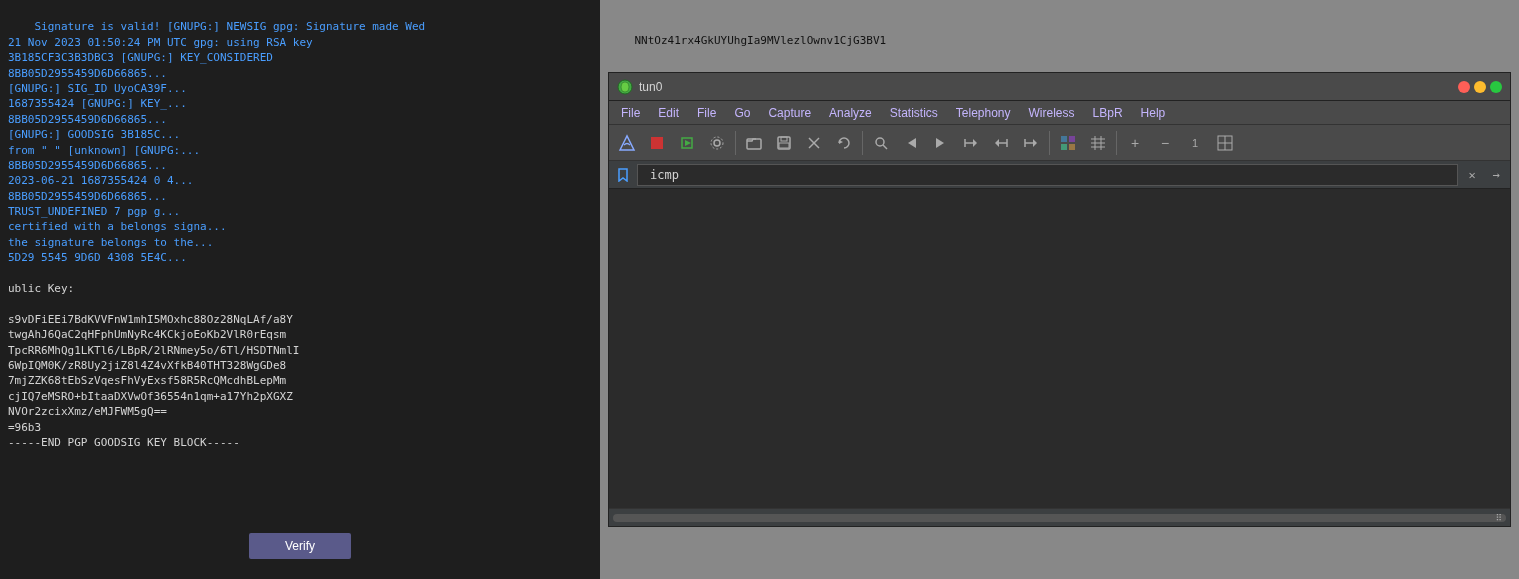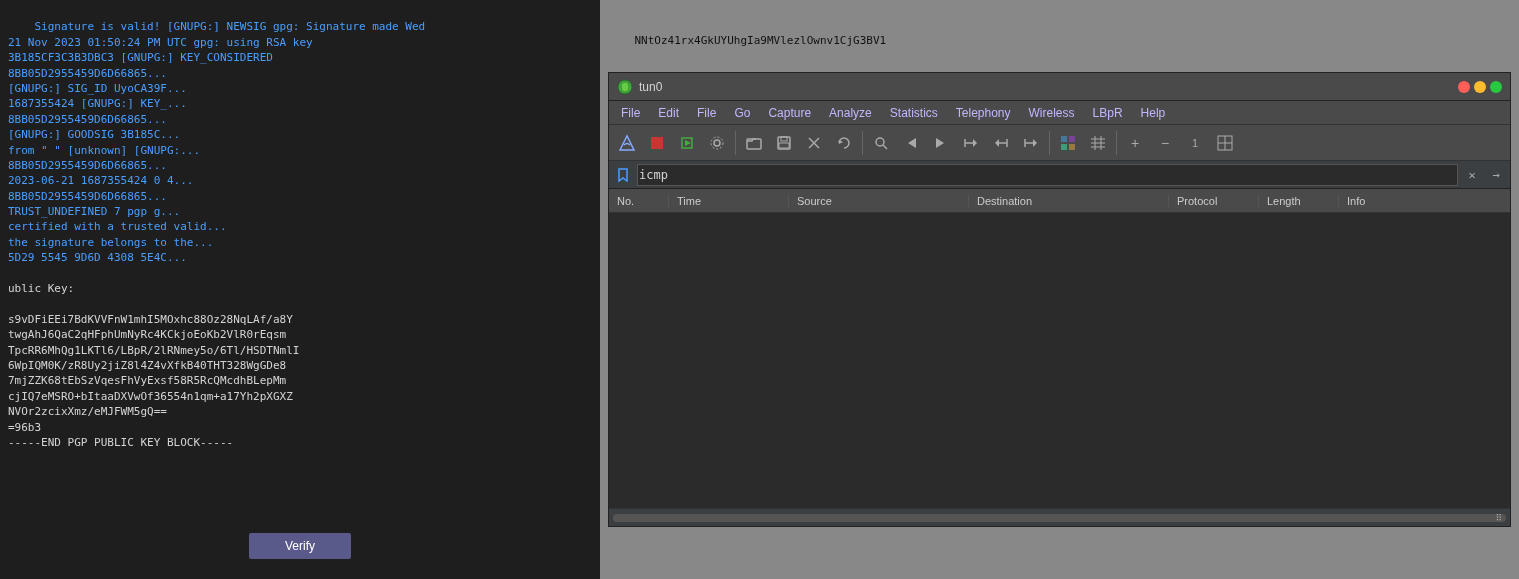--- a/index.html
+++ b/index.html
@@ -184,21 +184,21 @@
       color: #aaa;
     }
 
     .filter-input {
       flex: 1;
       background: #2b2b2b;
       border: 1px solid #555;
       color: #d4d4d4;
       font-size: 12px;
       font-family: monospace;
-      padding: 2px 1px;
+      padding: 2px 12px;
       height: 22px;
       outline: none;
     }
 
     .filter-close {
       width: 20px;
       height: 20px;
       display: flex;
       align-items: center;
       justify-content: center;
@@ -274,35 +274,35 @@
 <span class="blue-text">8BB05D2955459D6D66865...</span>
 <span class="blue-text">[GNUPG:] SIG_ID UyoCA39F...</span>
 <span class="blue-text">1687355424 [GNUPG:] KEY_...</span>
 <span class="blue-text">8BB05D2955459D6D66865...</span>
 <span class="blue-text">[GNUPG:] GOODSIG 3B185C...</span>
 <span class="blue-text">from " " [unknown] [GNUPG:...</span>
 <span class="blue-text">8BB05D2955459D6D66865...</span>
 <span class="blue-text">2023-06-21 1687355424 0 4...</span>
 <span class="blue-text">8BB05D2955459D6D66865...</span>
 <span class="blue-text">TRUST_UNDEFINED 7 pgp g...</span>
-<span class="blue-text">certified with a trusted valid...</span>
+<span class="blue-text">certified with a belongs signa...</span>
 <span class="blue-text">the signature belongs to the...</span>
 <span class="blue-text">5D29 5545 9D6D 4308 5E4C...</span>
 
 <span>ublic Key:</span>
 
 <span>s9vDFiEEi7BdKVVFnW1mhI5MOxhc88Oz28NqLAf/a8Y</span>
 <span>twgAhJ6QaC2qHFphUmNyRc4KCkjoEoKb2VlR0rEqsm</span>
 <span style="text-decoration-color:red;">TpcRR6MhQg1LKTl6/LBpR/2lRNmey5o/6Tl/HSDTNmlI</span>
 <span>6WpIQM0K/zR8Uy2jiZ8l4Z4vXfkB40THT328WgGDe8</span>
 <span>7mjZZK68tEbSzVqesFhVyExsf58R5RcQMcdhBLepMm</span>
 <span>cjIQ7eMSRO+bItaaDXVwOf36554n1qm+a17Yh2pXGXZ</span>
 <span>NVOr2zcixXmz/eMJFWM5gQ==</span>
 <span>=96b3</span>
-<span>-----END PGP PUBLIC KEY BLOCK-----</span>
+<span>-----END PGP GOODSIG KEY BLOCK-----</span>
   </div>
 
   <div style="position:absolute;bottom:20px;left:50%;transform:translateX(-50%);">
     <button style="background:#5a5a8a;color:#fff;border:none;padding:6px 36px;font-size:12px;cursor:pointer;border-radius:2px;">Verify</button>
   </div>
 </div>
 
 <div class="right-panel">
   <div class="right-panel-text">
     <span>NNtOz41rx4GkUYUhgIa9MVlezlOwnv1CjG3BV1</span>
@@ -497,29 +497,20 @@
     <div class="filter-icon">
       <svg width="14" height="14" viewBox="0 0 14 14">
         <path d="M3,1 L11,1 L11,13 L7,10 L3,13 Z" fill="none" stroke="#4a9eff" stroke-width="1.5"></path>
       </svg>
     </div>
     <input class="filter-input" type="text" value="icmp" style="">
     <div class="filter-close">✕</div>
     <div class="filter-arrow">→</div>
   </div>
 
-  <div class="packet-list-header">
-    <div class="col-no">No.</div>
-    <div class="col-time">Time</div>
-    <div class="col-source">Source</div>
-    <div class="col-dest">Destination</div>
-    <div class="col-proto">Protocol</div>
-    <div class="col-len">Length</div>
-    <div class="col-info">Info</div>
-  </div>
 
   <div class="packet-list-area">
   </div>
 
   <div class="bottom-bar">
     <div class="scrollbar-track">
       <div style="position:absolute;right:4px;bottom:-1px;color:#aaa;font-size:9px;">⠿</div>
     </div>
   </div>
 </div>

